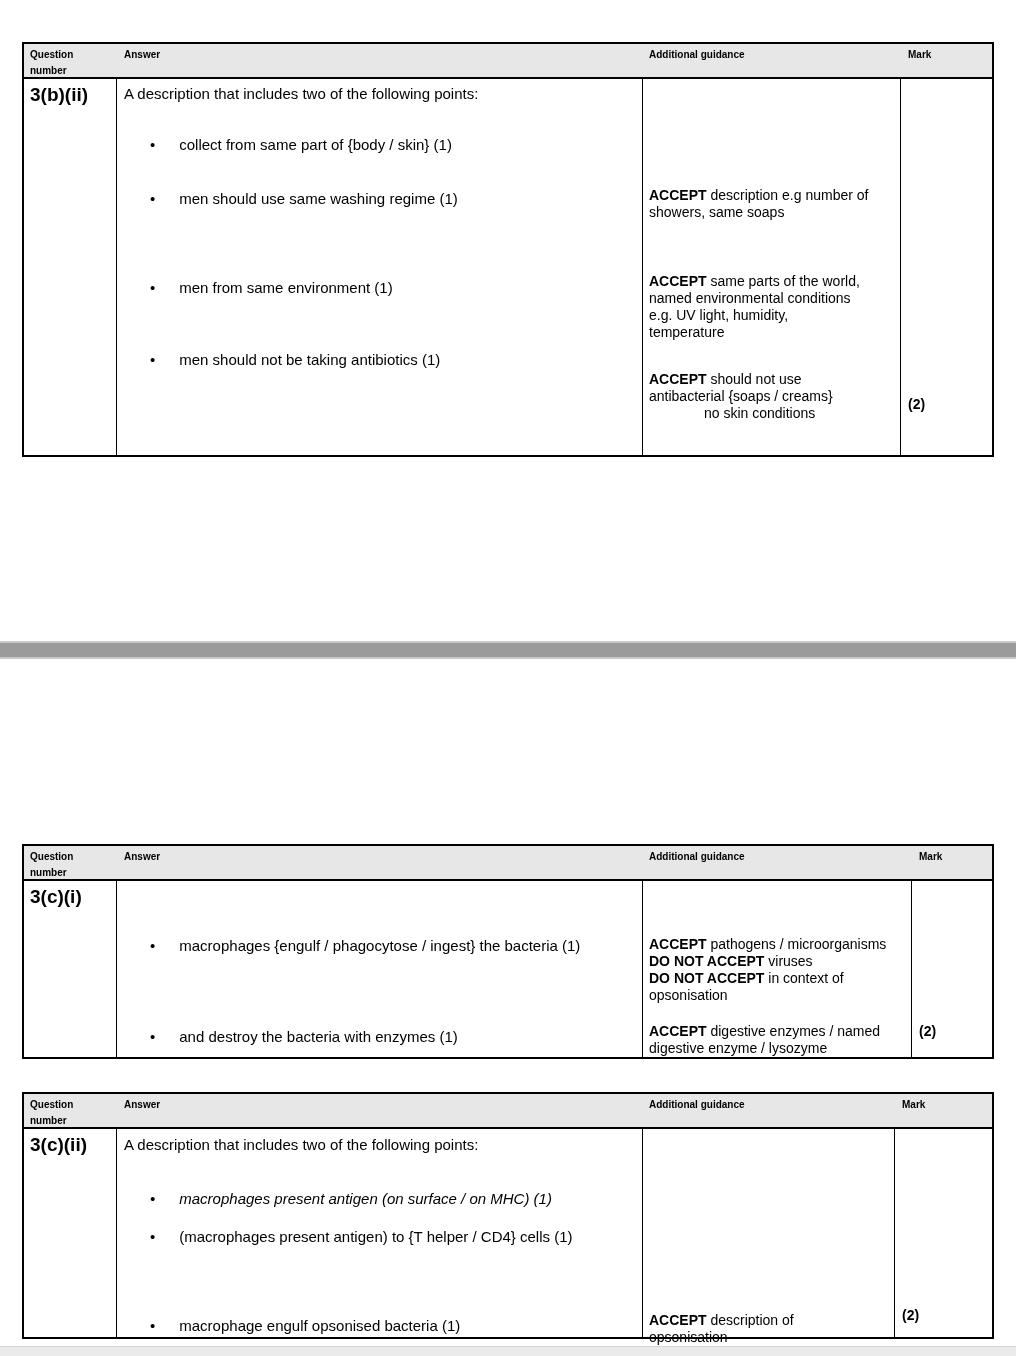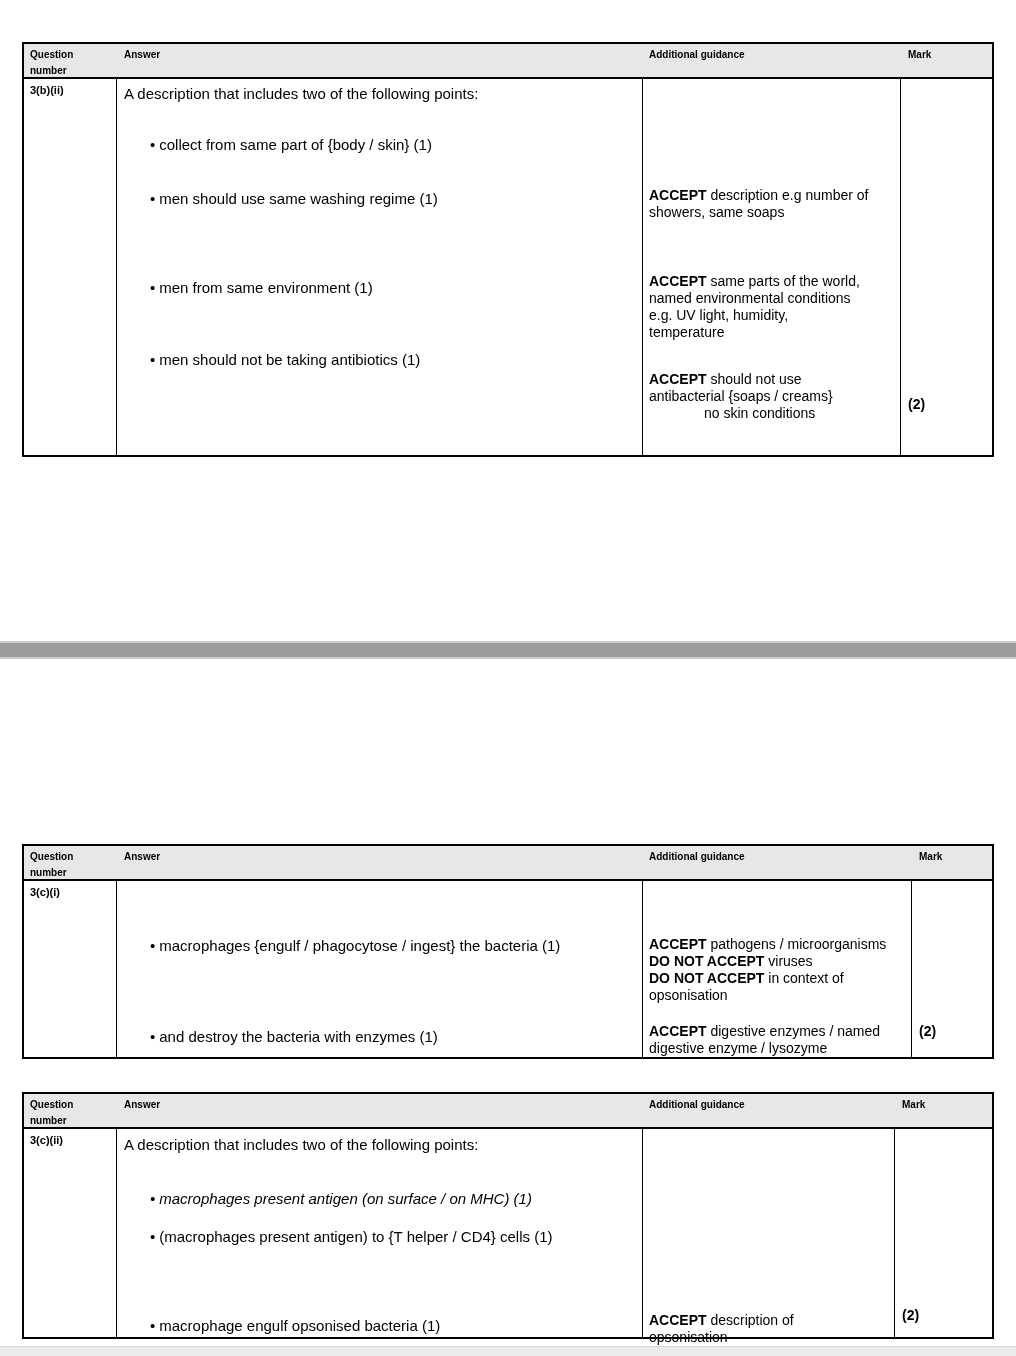--- a/index.html
+++ b/index.html
@@ -15,25 +15,25 @@
   }
   .thead{
     position:absolute;left:0;right:0;top:0;height:35px;
     background:#e7e7e7;border-bottom:2px solid #000;box-sizing:border-box;
   }
   .hcell{
     position:absolute;top:3px;font-size:10px;font-weight:bold;line-height:16px;
   }
   .vline{position:absolute;top:0;bottom:0;width:1px;background:#000;}
   .tbody{position:absolute;left:0;right:0;top:35px;bottom:0;}
-  .qnum{position:absolute;left:6px;top:5px;font-size:11px;font-weight:bold;text-align:right;}
+  .qnum{position:absolute;left:6px;top:5px;font-size:19px;font-weight:bold;text-align:right;}
   .intro{position:absolute;font-size:15px;line-height:18px;}
   .bullet{position:absolute;font-size:15px;line-height:18px;white-space:nowrap;}
   .bullet .dot::before{content:"\2022";}
-  .bullet .btxt{margin-left:4px;}
+  .bullet .btxt{margin-left:24px;}
   .gblock{position:absolute;font-size:14px;line-height:17px;}
   .gline .gb{font-weight:bold;}
   .gline.indent{padding-left:55px;}
   .markcell{position:absolute;font-size:14px;font-weight:bold;}
   .page-sep{
     position:absolute;left:0;width:1016px;height:14px;background:#9b9b9b;
     border-top:2px solid #c9c9c9;border-bottom:2px solid #c9c9c9;
   }
   .page-edge{
     position:absolute;left:0;width:1016px;background:#ebebeb;

